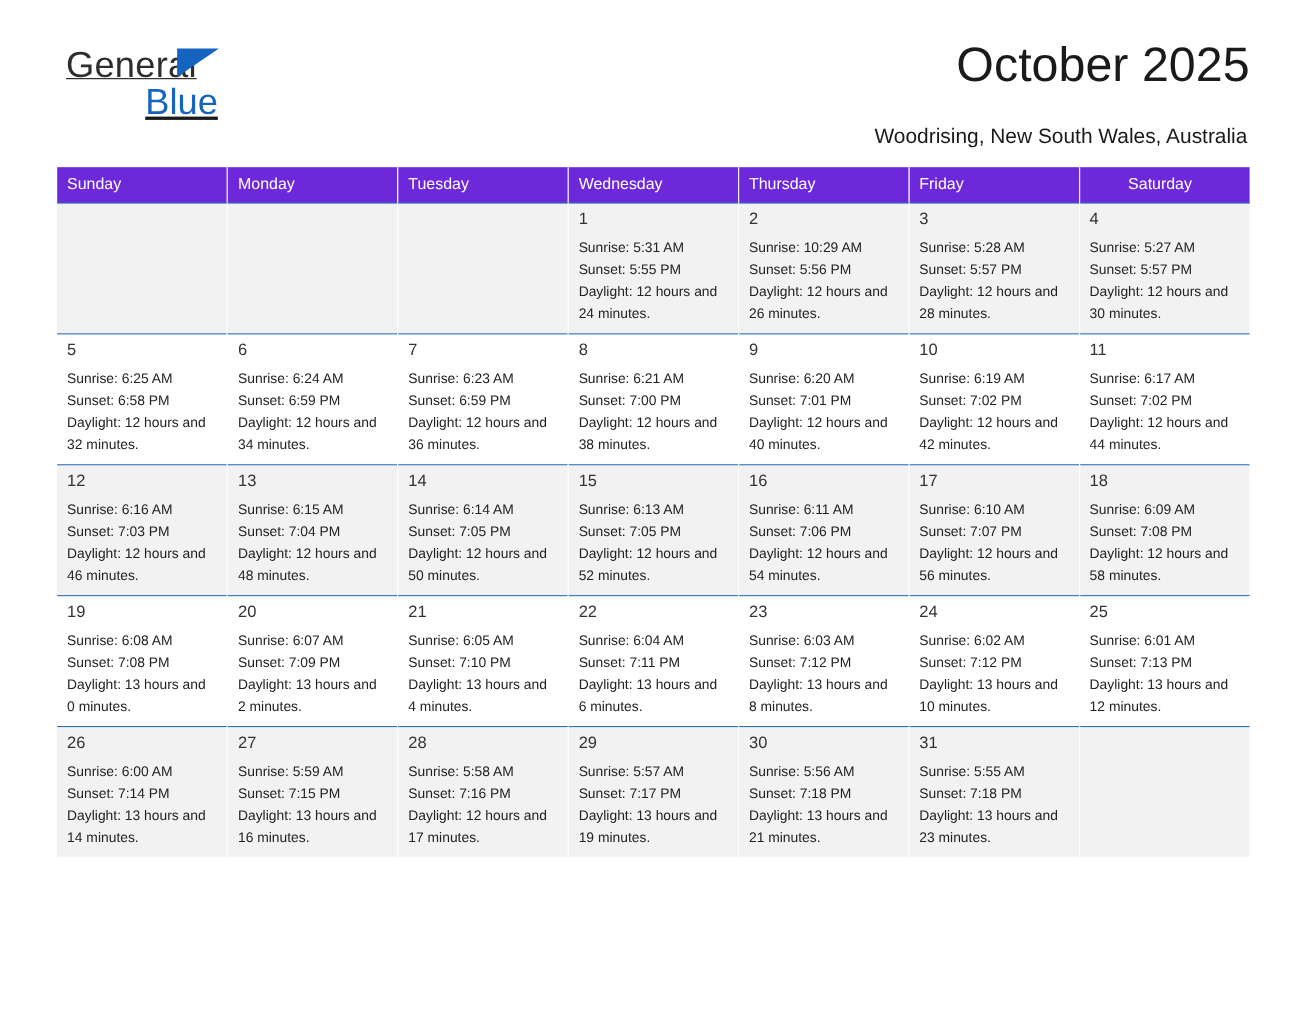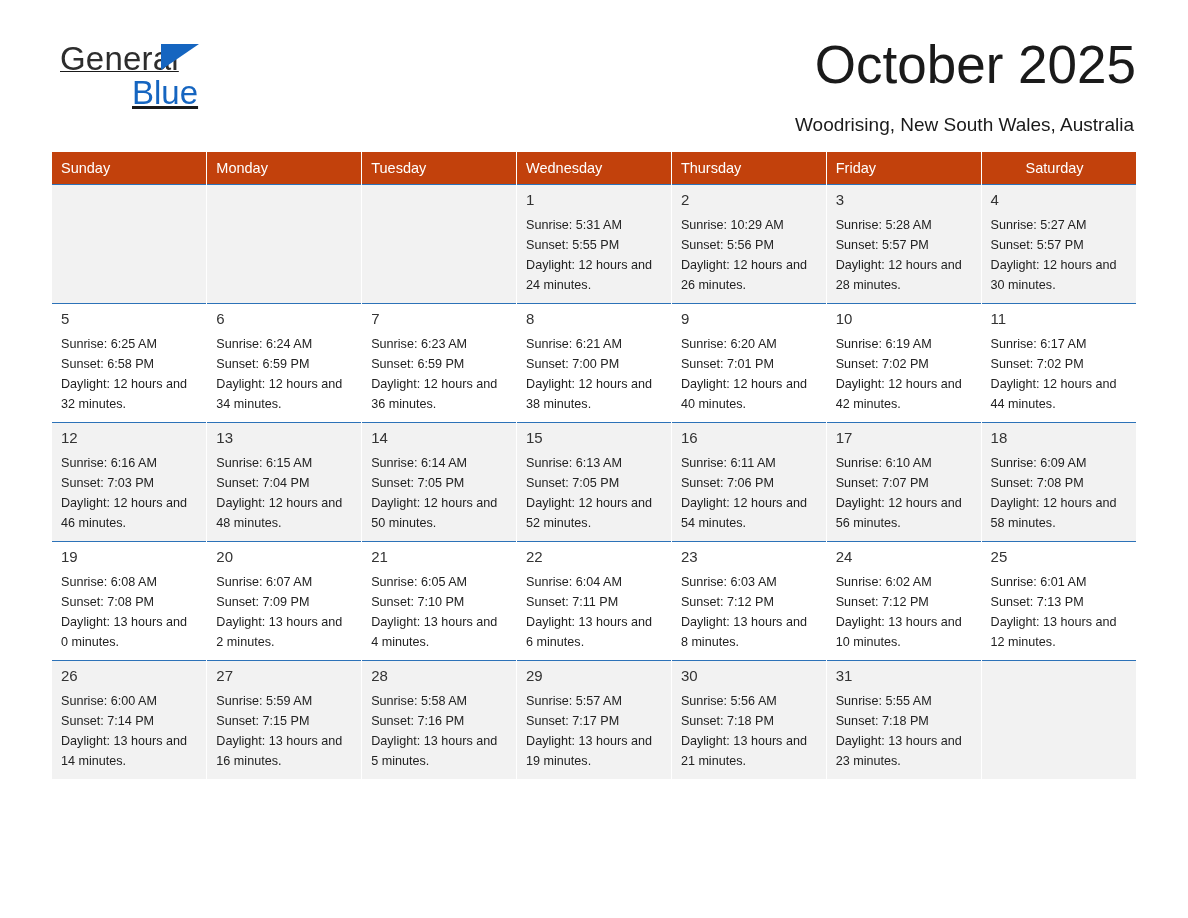--- a/index.html
+++ b/index.html
@@ -56,21 +56,21 @@
     top: 2px;
     width: 0;
     height: 0;
     border-left: 38px solid #1565c0;
     border-bottom: 26px solid transparent;
   }
   .title {
     position: absolute;
     right: 0;
     top: 38px;
-    font-size: 53px;
+    font-size: 44px;
     color: #1a1a1a;
     font-weight: normal;
     line-height: 1;
     white-space: nowrap;
     margin-left: 17px;
   }
   .subtitle {
     text-align: right;
     font-size: 19px;
     color: #1a1a1a;
@@ -80,21 +80,21 @@
   }
 
   
   .calendar {
     margin-top: 16px;
     width: 1084px;
     border-collapse: collapse;
     table-layout: fixed;
   }
   .calendar th {
-    background: #c2410c;
+    background: #6d28d9;
     color: #ffffff;
     font-size: 14.5px;
     font-weight: normal;
     text-align: left;
     padding: 8px 0 8px 9px;
     height: 16px;
     border-right: 1px solid #ffffff;
   }
   .calendar th:last-child { border-right: none; padding-left: 44px; }
 
@@ -396,21 +396,21 @@
           <div class="info">Sunrise: 5:59 AM</div>
           <div class="info">Sunset: 7:15 PM</div>
           <div class="info">Daylight: 13 hours and 16 minutes.</div>
         </div>
           </td>
         <td>
             <div class="cell-inner">
           <div class="daynum">28</div>
           <div class="info">Sunrise: 5:58 AM</div>
           <div class="info">Sunset: 7:16 PM</div>
-          <div class="info">Daylight: 13 hours and 5 minutes.</div>
+          <div class="info">Daylight: 12 hours and 17 minutes.</div>
         </div>
           </td>
         <td>
             <div class="cell-inner">
           <div class="daynum">29</div>
           <div class="info">Sunrise: 5:57 AM</div>
           <div class="info">Sunset: 7:17 PM</div>
           <div class="info">Daylight: 13 hours and 19 minutes.</div>
         </div>
           </td>

